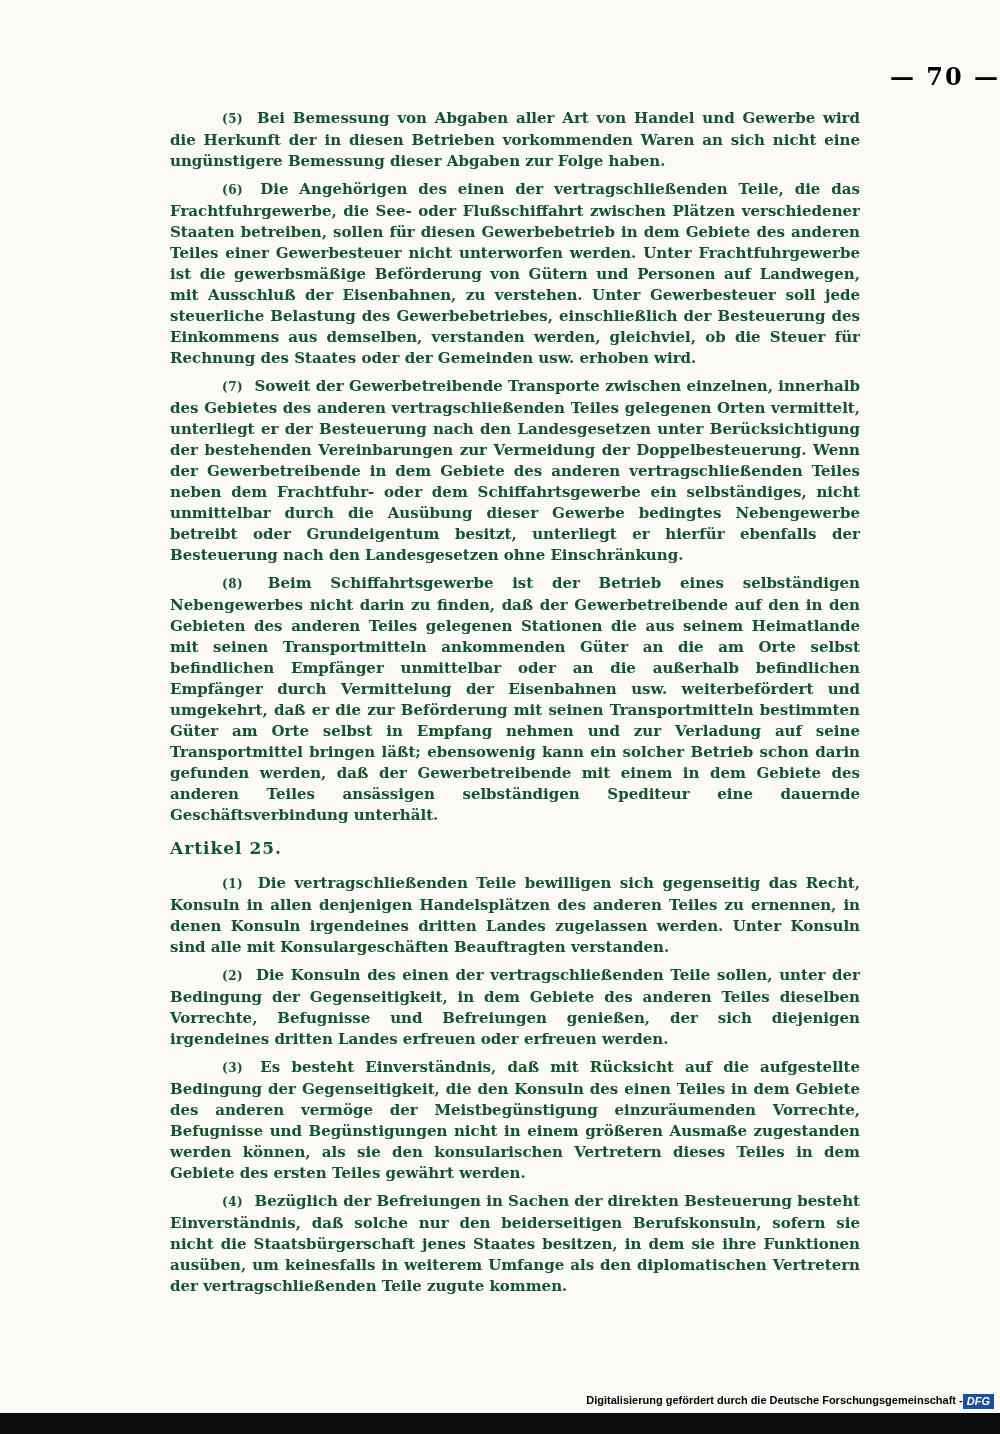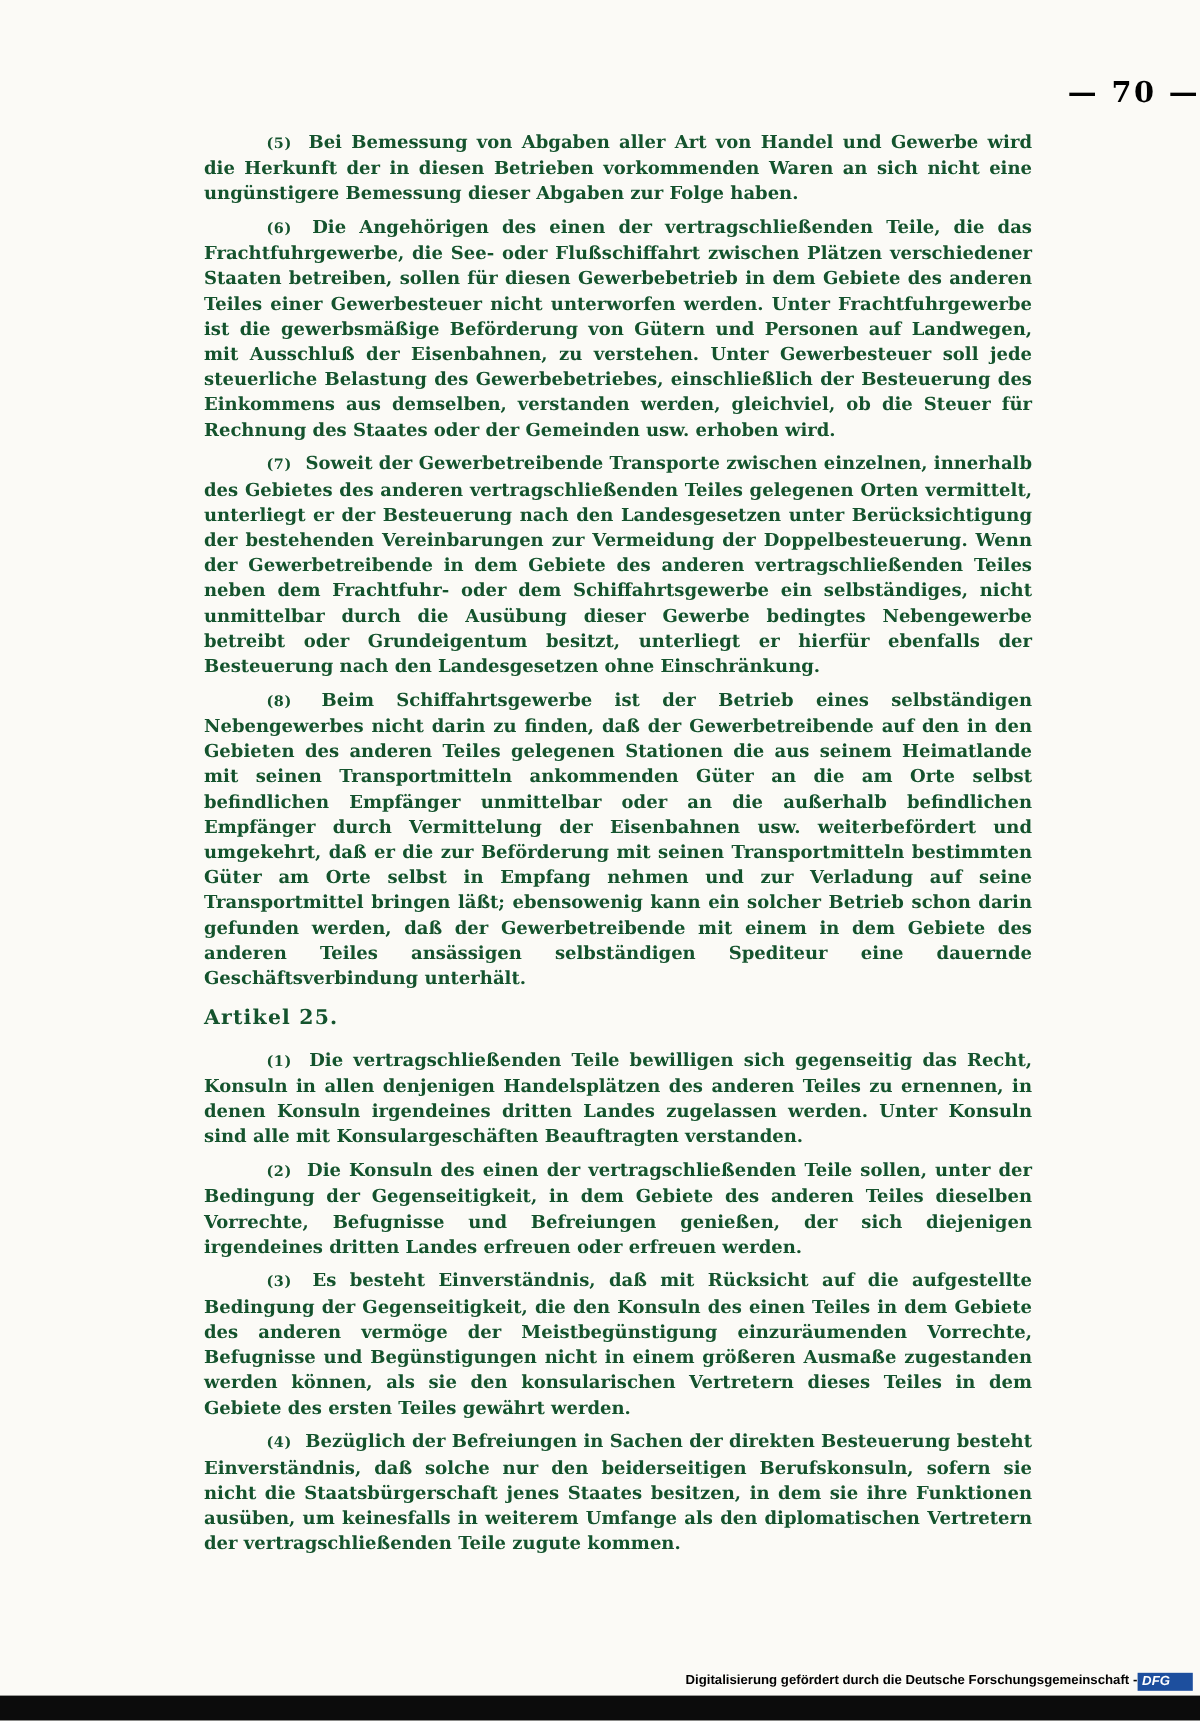--- a/index.html
+++ b/index.html
@@ -69,21 +69,21 @@
     white-space: nowrap;
     margin-left: 20px;
   }
   .dfg-badge {
     display: inline-block;
     background: #1d4f9e;
     color: #ffffff;
     font-style: italic;
     font-weight: bold;
     font-size: 11px;
-    padding: 1px 19px 2px 4px;
+    padding: 1px 4px 2px 4px;
     line-height: 12px;
   }
   .bottom-bar {
     position: absolute;
     left: 0;
     bottom: 0;
     width: 100%;
     height: 21px;
     background: #0c0c0c;
   }

